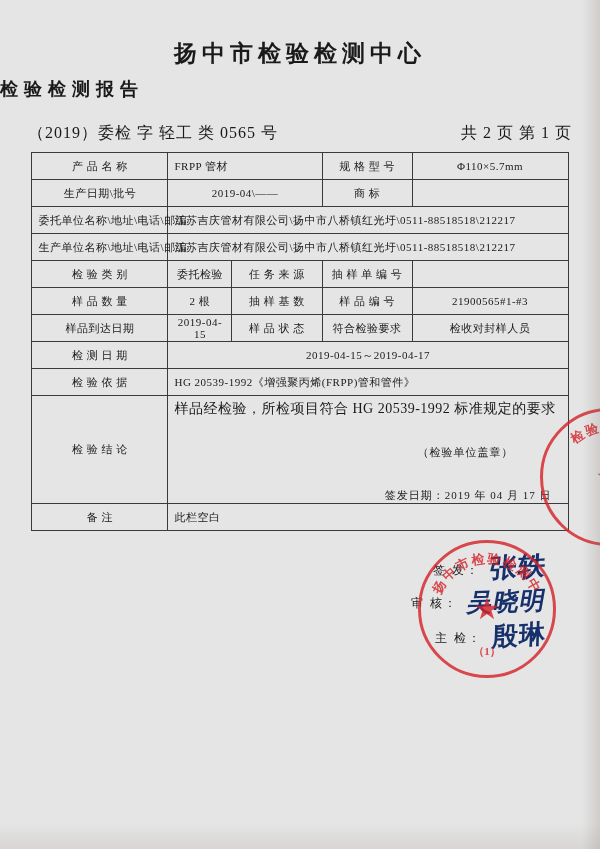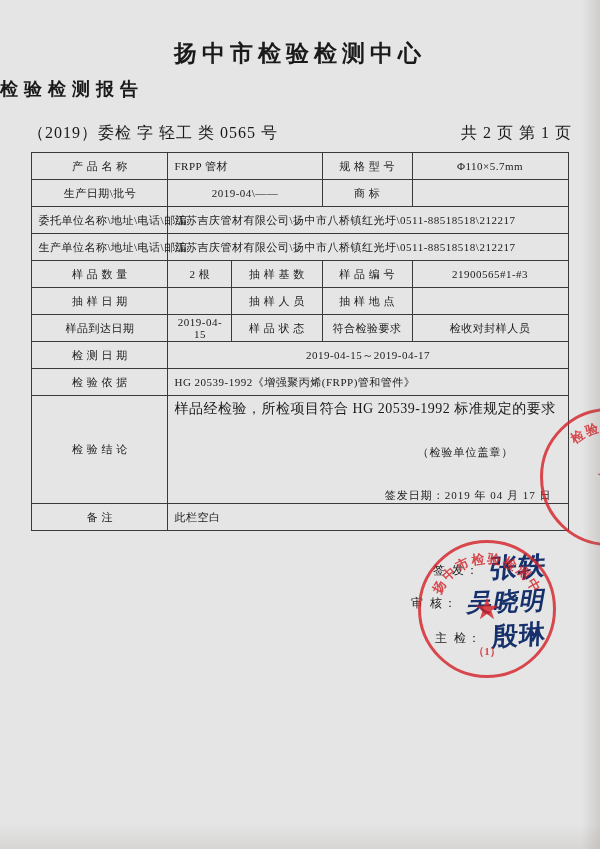--- a/index.html
+++ b/index.html
@@ -249,32 +249,32 @@
       </tr>
       <tr>
         <td class="lbl-narrow" colspan="2">委托单位名称\地址\电话\邮编</td>
         <td class="val-left" colspan="4">江苏吉庆管材有限公司\扬中市八桥镇红光圩\0511-88518518\212217</td>
       </tr>
       <tr>
         <td class="lbl-narrow" colspan="2">生产单位名称\地址\电话\邮编</td>
         <td class="val-left" colspan="4">江苏吉庆管材有限公司\扬中市八桥镇红光圩\0511-88518518\212217</td>
       </tr>
       <tr>
+        <td class="lbl" colspan="2">检 验 类 别</td>
+        <td class="val">委托检验</td>
+        <td class="lbl">任 务 来 源</td>
+        <td class="lbl">抽 样 单 编 号</td>
+        <td class="val"></td>
+      </tr>
+      <tr>
         <td class="lbl" colspan="2">样 品 数 量</td>
         <td class="val">2 根</td>
         <td class="lbl">抽 样 基 数</td>
         <td class="lbl">样 品 编 号</td>
         <td class="val">21900565#1-#3</td>
-      </tr>
-      <tr>
-        <td class="lbl" colspan="2">抽 样 日 期</td>
-        <td class="val"></td>
-        <td class="lbl">抽 样 人 员</td>
-        <td class="lbl">抽 样 地 点</td>
-        <td class="val"></td>
       </tr>
       <tr>
         <td class="lbl-narrow" colspan="2">样品到达日期</td>
         <td class="val">2019-04-15</td>
         <td class="lbl">样 品 状 态</td>
         <td class="val">符合检验要求</td>
         <td class="lbl-narrow">检收对封样人员</td>
       </tr>
       <tr>
         <td class="lbl" colspan="2">检 测 日 期</td>

